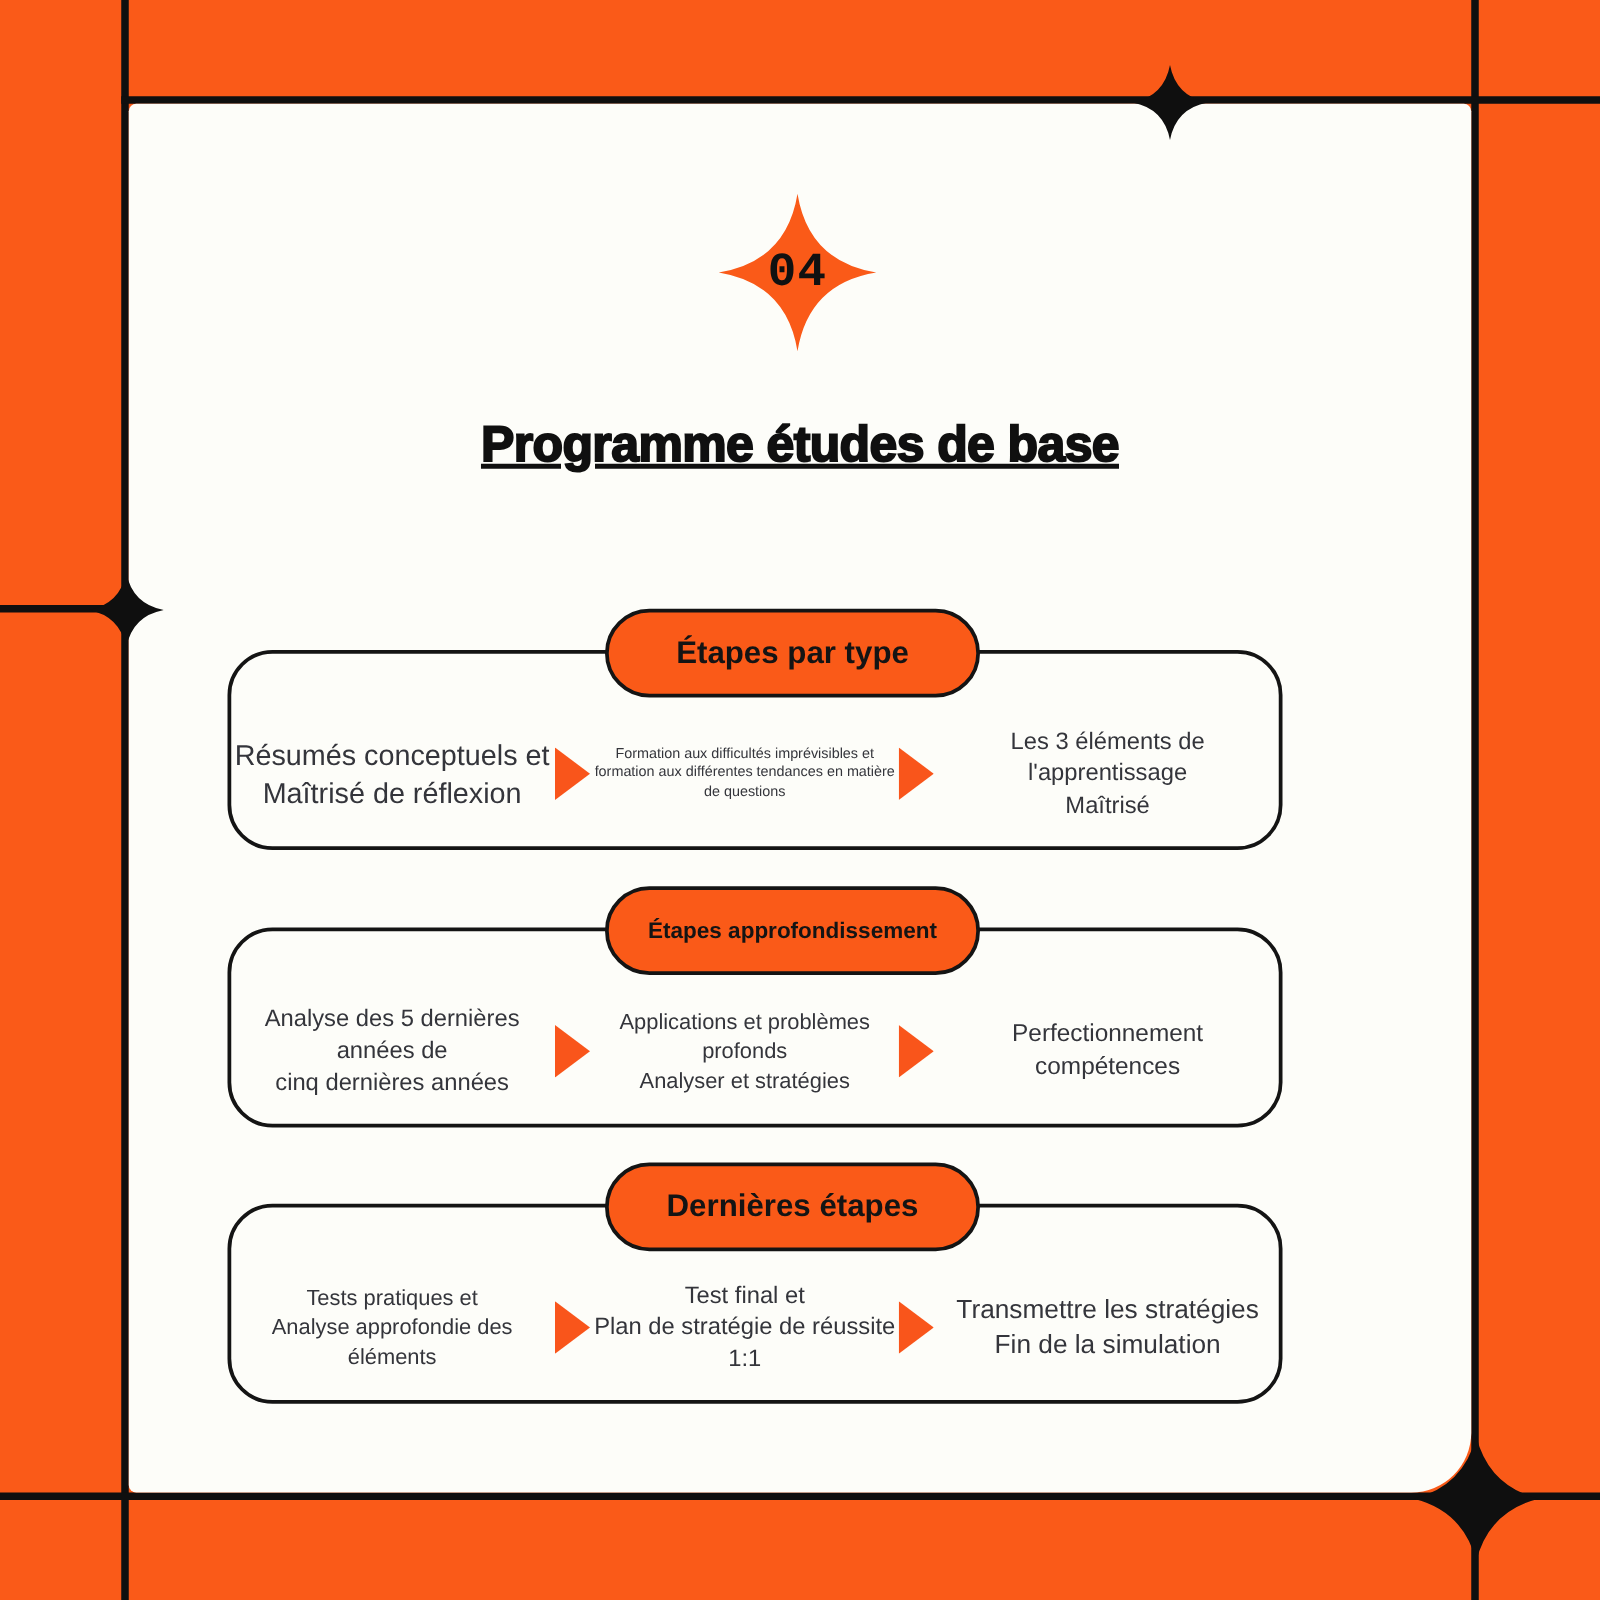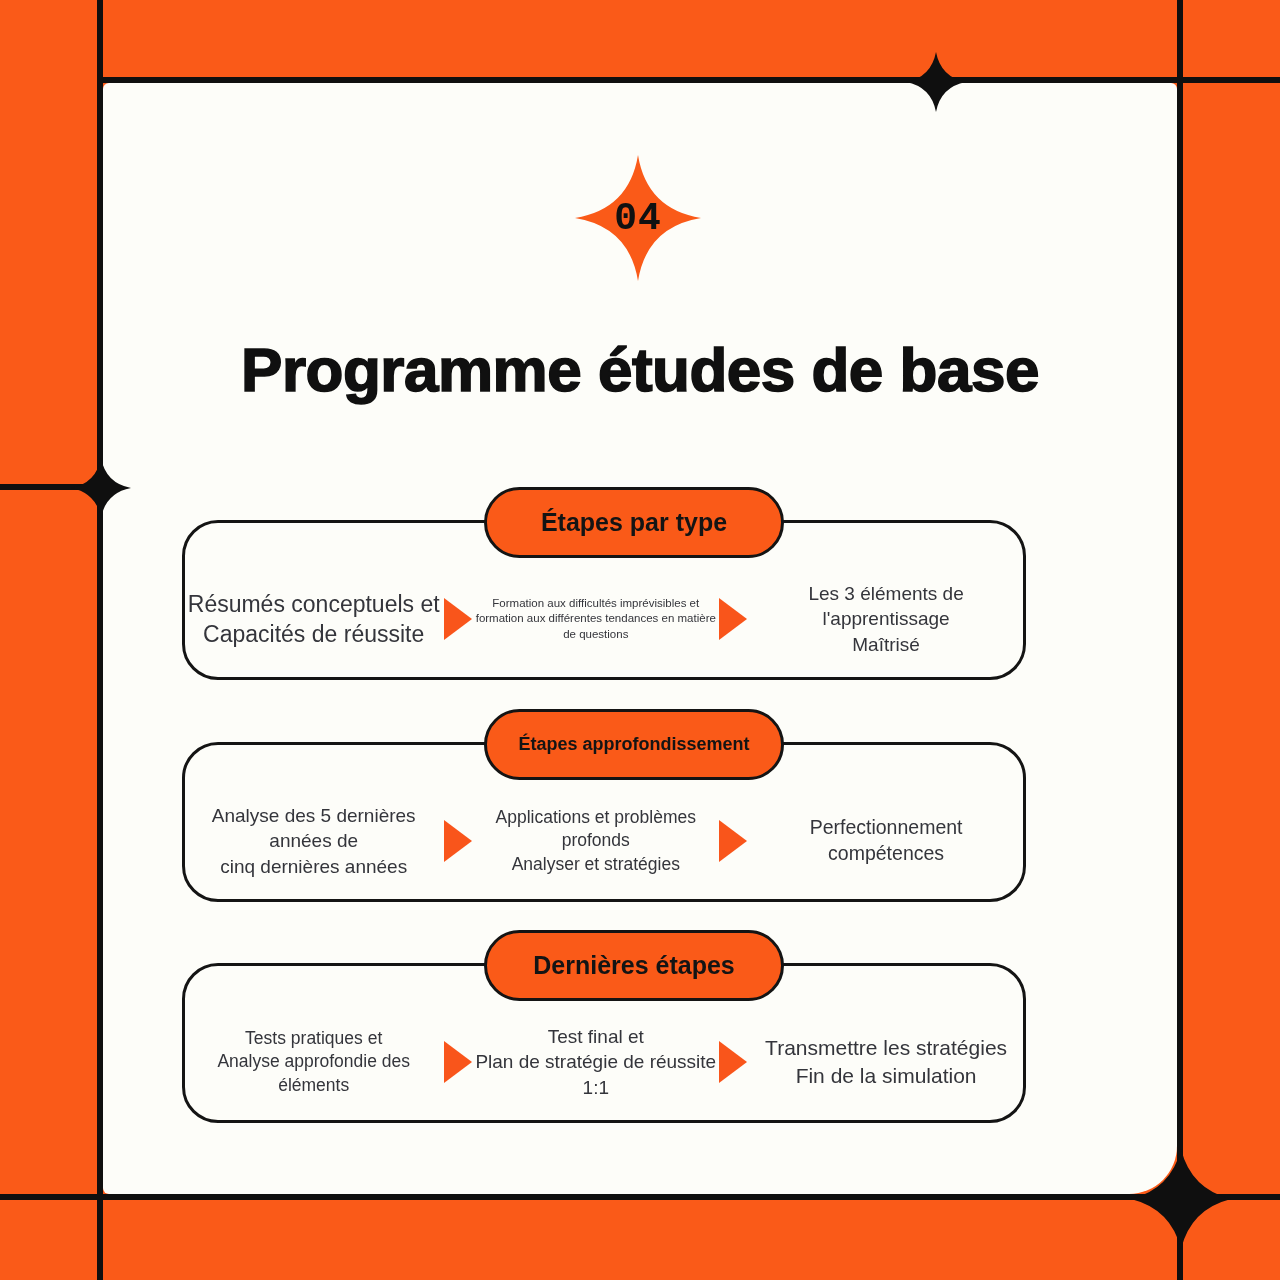--- a/index.html
+++ b/index.html
@@ -26,22 +26,22 @@
   .badge-num{
     position:absolute;inset:0;display:flex;align-items:center;justify-content:center;
     font-size:38px;font-weight:800;color:#111;letter-spacing:1px;
   }
   .sp-top{left:906px;top:47px;width:60px;height:70px;}
   .sp-left{left:71px;top:453px;width:60px;height:70px;}
   .sp-br{left:1131px;top:1147px;width:100px;height:104px;}
 
   .title{
     position:absolute;left:0;right:0;top:334px;text-align:center;
-    font-size:62px;font-weight:900;color:#101010;
-    -webkit-text-stroke:1.6px #101010;letter-spacing:-0.5px;
+    font-size:40px;font-weight:900;color:#101010;
+    -webkit-text-stroke:1.6px #101010;letter-spacing:-0.5px;text-decoration:underline;
   }
 
   .sec{
     position:absolute;left:182px;width:844px;height:160px;
     border:3px solid #141414;border-radius:36px;box-sizing:border-box;
   }
   .sec1{top:520px;} .sec2{top:742px;} .sec3{top:963px;padding-left:20px;}
 
   .pill{
     position:absolute;left:299px;top:-36px;width:300px;height:71px;
@@ -100,21 +100,21 @@
   <div class="badge-num">04</div>
 </div>
 
 <div class="title">Programme études de base</div>
 
 <div class="sec sec1">
   <div class="pill">Étapes par type</div>
   <div class="row">
     <div class="col c1">
       <span>Résumés conceptuels et</span>
-      <span>Capacités de réussite</span>
+      <span>Maîtrisé de réflexion</span>
     </div>
     <div class="arrow">
       <svg width="28" height="42" viewBox="0 0 28 42">
           <polygon points="0,0 28,21 0,42" fill="#F9551B"></polygon>
         </svg>
     </div>
     <div class="col c2">
       <span>Formation aux difficultés imprévisibles et</span>
       <span>formation aux différentes tendances en matière de questions</span>
     </div>

